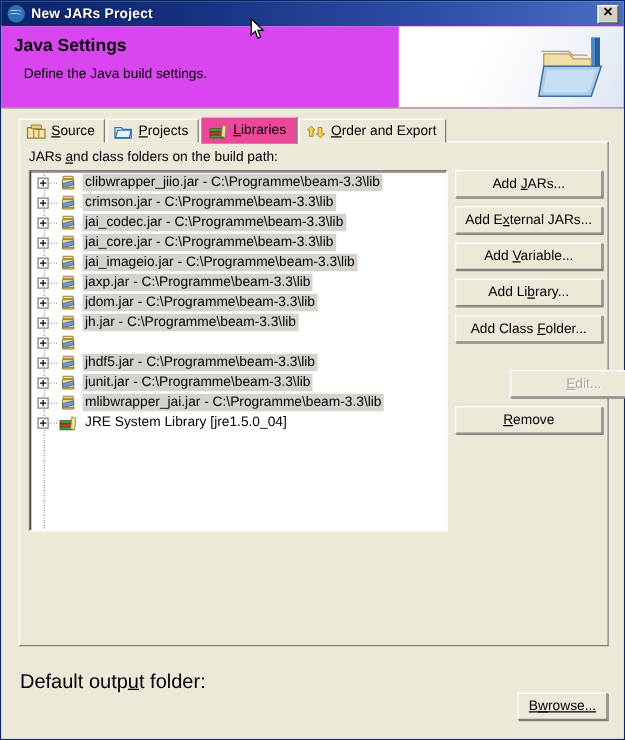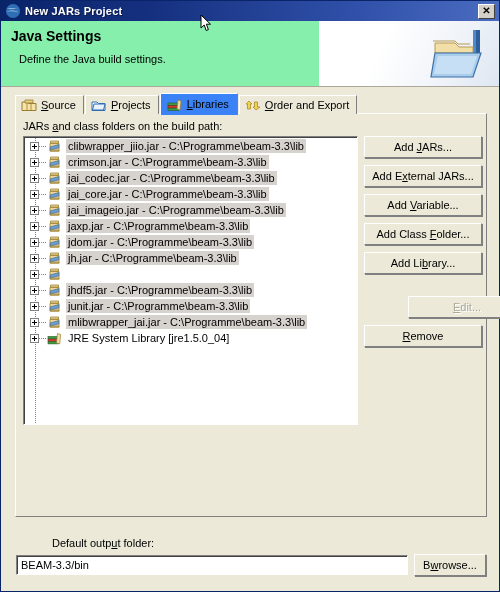--- a/index.html
+++ b/index.html
@@ -81,21 +81,21 @@
     color: #000000;
     line-height: 1;
     cursor: default;
   }
 
   
   .wiz-header {
     position: relative;
     flex: 0 0 66px;
     height: 66px;
-    background: #86efac;
+    background: #d946ef;
     border-bottom: 1px solid #aca899;
     box-sizing: border-box;
     overflow: hidden;
     padding-left: 28px;
   }
   .wiz-header-grad {
     position: absolute;
     right: 0; top: 0;
     width: 180px; height: 100%;
     background: linear-gradient(115deg, #ffffff 0%, #ffffff 35%, #eef2f8 75%, #dde6f2 100%);
@@ -149,21 +149,21 @@
     border-left: 1px solid #ffffff;
     border-right: 1px solid #808080;
     font-size: 11px;
     cursor: default;
     margin-right: 1px;
     white-space: nowrap;
     justify-content: center;
   }
   .tab.active {
     height: 22px;
-    background: #3b82f6;
+    background: #ec4899;
     border-top: 1px solid #ffffff;
     border-left: 1px solid #ffffff;
     border-right: 1px solid #808080;
     z-index: 4;
     margin-bottom: -1px;
     padding: 0 8px 1px 6px;
   }
   .tab-icon { width: 16px; height: 15px; flex: 0 0 16px; position: relative; }
   .tab-label { position: relative; }
   .mnem { text-decoration: underline; }
@@ -308,22 +308,21 @@
     text-shadow: 1px 1px 0 #ffffff;
     margin-left: 44px;
   }
   .side-btn { width: 118px; margin-bottom: 7px; }
   .side-gap { height: 15px; }
 
   
   .out-label {
     position: absolute;
     left: 15px; top: 450px;
-    font-size: 11px;
-    margin-left: 36px;
+    font-size: 16px;
   }
   .out-input {
     position: absolute;
     left: 15px; top: 468px;
     width: 392px; height: 20px;
     box-sizing: border-box;
     background: #ffffff;
     border-top: 1px solid #808080;
     border-left: 1px solid #808080;
     border-right: 1px solid #ffffff;
@@ -339,21 +338,21 @@
     left: 0; top: 0; right: 0; bottom: 0;
     border-top: 1px solid #424242;
     border-left: 1px solid #424242;
     box-sizing: border-box;
     padding-left: 3px;
     line-height: 17px;
   }
   .browse-btn {
     position: absolute;
     left: 413px; top: 467px;
-    width: 72px; height: 22px;
+    width: 72px; height: 22px; text-decoration: underline;
   }
 
   
   .cursor {
     position: absolute;
     left: 200px; top: 14px;
     width: 12px; height: 19px;
     z-index: 50;
     pointer-events: none;
   }
@@ -624,34 +623,31 @@
                   <div class="row-label">JRE System Library [jre1.5.0_04]</div>
                 </div>
               </div>
           </div>
         </div>
 
         <div class="sidebuttons">
             <div class="btn shadow side-btn">Add <span class="mnem">J</span>ARs...</div>
             <div class="btn shadow side-btn">Add E<span class="mnem">x</span>ternal JARs...</div>
             <div class="btn shadow side-btn">Add <span class="mnem">V</span>ariable...</div>
+            <div class="btn shadow side-btn">Add Li<span class="mnem">b</span>rary...</div>
             <div class="btn shadow side-btn">Add Class <span class="mnem">F</span>older...</div>
-            <div class="btn shadow side-btn">Add Li<span class="mnem">b</span>rary...</div>
             <div class="side-gap"></div>
             <div class="btn shadow side-btn disabled"><span class="mnem">E</span>dit...</div>
             <div class="btn shadow side-btn"><span class="mnem">R</span>emove</div>
           </div>
 
       </div>
 
       <div class="out-label"><span>Default outp</span><span class="mnem">u</span><span>t folder:</span></div>
 
-      <div class="out-input">
-        <div class="out-input-inner" placeholder="">BEAM-3.3/bin</div>
-      </div>
 
       <div class="btn shadow browse-btn">B<span class="mnem">w</span>rowse...</div>
 
     </div>
   </div>
 
   <div class="cursor" style="left: 200px; top: 14px;">
     <svg width="12" height="19" viewBox="0 0 12 19">
       <path d="M1 1 L1 14 L4.2 11 L6.2 16.5 L8.4 15.6 L6.4 10.2 L10.5 10.2 Z" fill="#ffffff" stroke="#000000" stroke-width="1"></path>
     </svg>

